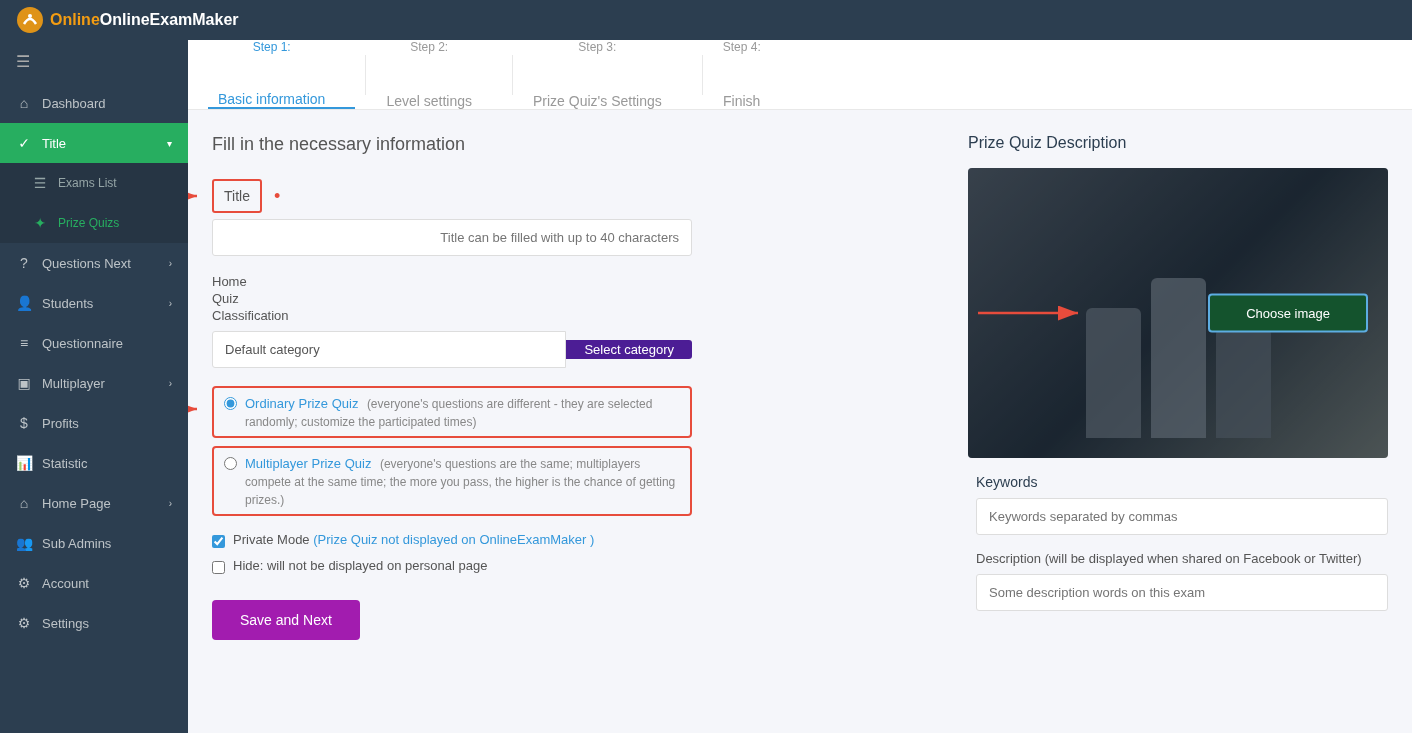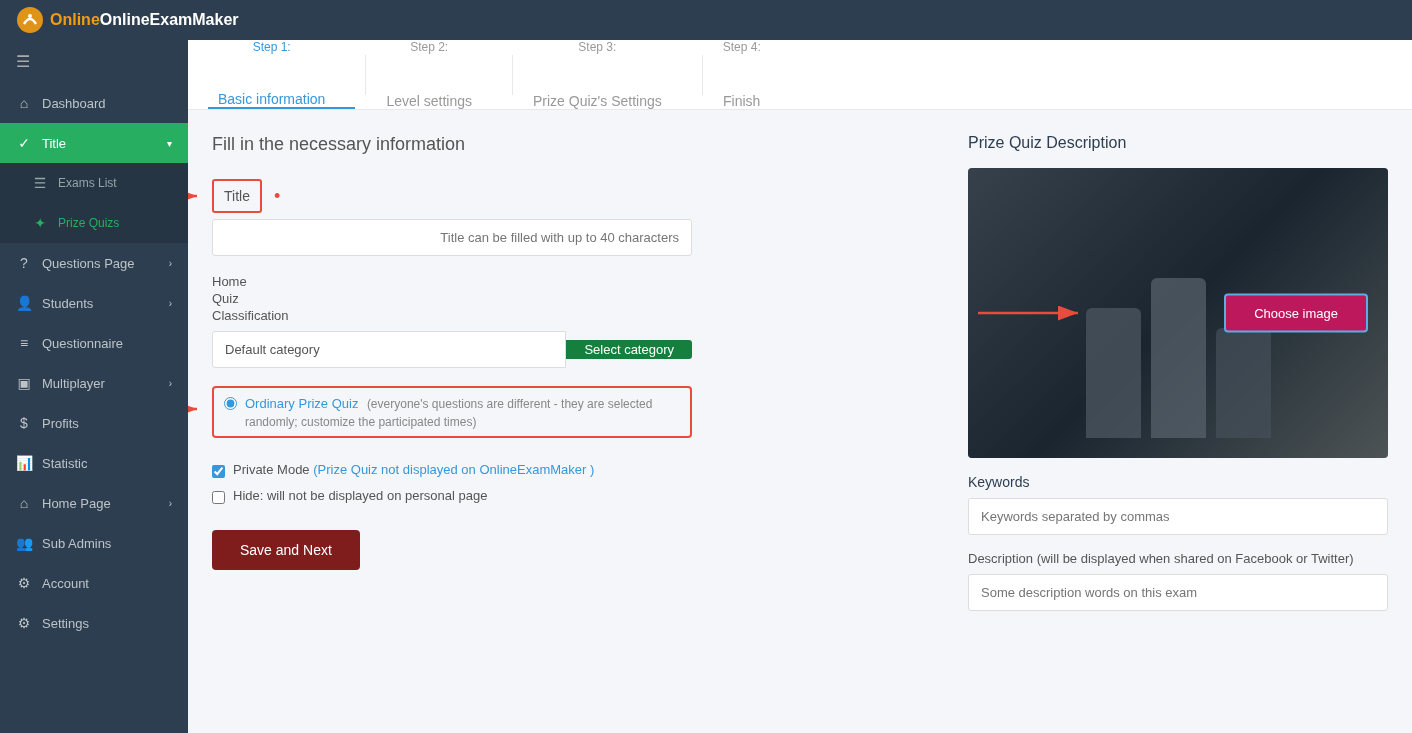--- a/index.html
+++ b/index.html
@@ -51,43 +51,43 @@
     .form-label-row { display: flex; align-items: center; gap: 8px; margin-bottom: 6px; }
     .form-label { font-size: 14px; color: #555; }
     .required-dot { color: #e74c3c; font-size: 18px; line-height: 1; }
     .title-box { border: 2px solid #e74c3c; border-radius: 3px; padding: 6px 10px; display: inline-block; }
     .title-box .form-label { color: #555; text-align: center; }
 
     .form-input { width: 100%; max-width: 480px; border: 1px solid #ddd; border-radius: 3px; padding: 10px 12px; font-size: 13px; color: #999; outline: none; text-align: right; }
 
     .classification-row { display: flex; align-items: center; gap: 0; max-width: 480px; }
     .classification-input { flex: 1; border: 1px solid #ddd; border-radius: 3px 0 0 3px; padding: 10px 12px; font-size: 13px; color: #555; outline: none; }
-    .select-category-btn { background: #15803d; color: #fff; border: none; padding: 2px 18px; font-size: 13px; border-radius: 0 3px 3px 0; cursor: pointer; white-space: nowrap; }
+    .select-category-btn { background: #4c1d95; color: #fff; border: none; padding: 2px 18px; font-size: 13px; border-radius: 0 3px 3px 0; cursor: pointer; white-space: nowrap; }
 
     .sublabel { font-size: 13px; color: #555; margin-bottom: 2px; }
 
     .radio-group { margin-bottom: 12px; }
     .radio-option { display: flex; align-items: flex-start; gap: 8px; margin-bottom: 8px; }
     .radio-option input[type=radio] { margin-top: 3px; accent-color: #3498db; }
     .radio-desc { font-size: 12px; color: #888; margin-left: 4px; }
 
     .checkbox-row { display: flex; align-items: flex-start; gap: 8px; margin-bottom: 10px; }
     .checkbox-row input[type=checkbox] { margin-top: 3px; accent-color: #3498db; }
 
-    .save-btn { background: #7f1d1d; color: #fff; border: none; padding: 12px 28px; font-size: 14px; border-radius: 4px; cursor: pointer; margin-top: 16px; }
+    .save-btn { background: #a21caf; color: #fff; border: none; padding: 12px 28px; font-size: 14px; border-radius: 4px; cursor: pointer; margin-top: 16px; }
 
     
     .right-panel { width: 420px; flex-shrink: 0; }
     .right-panel-title { font-size: 16px; color: #2c3e50; margin-bottom: 16px; font-weight: 400; }
     .image-preview { width: 100%; height: 290px; background: #4a5568; border-radius: 4px; position: relative; display: flex; align-items: center; justify-content: center; overflow: hidden; margin-bottom: 16px; }
     .image-overlay { position: absolute; inset: 0; background: rgba(0,0,0,0.4); }
     .image-bg { width: 100%; height: 100%; background: linear-gradient(135deg, #5d6d7e 0%, #2c3e50 50%, #7f8c8d 100%); }
     .choose-image-btn { position: absolute; background: #5dade2; color: #fff; border: 2px solid #fff; padding: 10px 22px; font-size: 14px; border-radius: 4px; cursor: pointer; }
 
-    .keywords-section { margin-bottom: 16px; }
+    .keywords-section { margin-bottom: 16px; margin-left: 8px; }
     .section-label { font-size: 14px; color: #2c3e50; margin-bottom: 8px; }
     .keywords-input { width: 100%; border: 1px solid #ddd; border-radius: 3px; padding: 10px 12px; font-size: 13px; color: #aaa; outline: none; }
     .desc-label { font-size: 13px; color: #555; margin-bottom: 8px; }
     .desc-input { width: 100%; border: 1px solid #ddd; border-radius: 3px; padding: 10px 12px; font-size: 13px; color: #aaa; outline: none; }
 
     
     ::-webkit-scrollbar { width: 6px; }
     ::-webkit-scrollbar-track { background: #f1f1f1; }
     ::-webkit-scrollbar-thumb { background: #ccc; border-radius: 3px; }
   </style>
@@ -129,21 +129,21 @@
         <span class="item-label">Exams List</span>
       </div>
       <div class="sidebar-item sub-active">
         <span class="item-icon">✦</span>
         <span class="item-label">Prize Quizs</span>
       </div>
     </div>
 
     <div class="sidebar-item">
       <span class="item-icon">?</span>
-      <span class="item-label">Questions Page</span>
+      <span class="item-label">Questions Next</span>
       <span class="item-arrow">›</span>
     </div>
 
     <div class="sidebar-item">
       <span class="item-icon">👤</span>
       <span class="item-label">Students</span>
       <span class="item-arrow">›</span>
     </div>
 
     <div class="sidebar-item">
@@ -273,20 +273,29 @@
               <div class="radio-option" style="margin:0;">
                 <input type="radio" name="quiz-type" id="ordinary" checked="" style="">
                 <div>
                   <label for="ordinary" style="font-size:13px; color:#3498db; font-weight:500; cursor:pointer;">Ordinary Prize Quiz</label>
                   <span class="radio-desc">(everyone's questions are different - they are selected randomly; customize the participated times)</span>
                 </div>
               </div>
             </div>
 
             
+            <div style="border: 2px solid #e74c3c; border-radius: 4px; padding: 6px 10px; display: inline-flex; align-items: flex-start; gap: 8px; max-width: 480px;">
+              <div class="radio-option" style="margin:0;">
+                <input type="radio" name="quiz-type" id="multiplayer" style="">
+                <div>
+                  <label for="multiplayer" style="font-size:13px; color:#3498db; font-weight:500; cursor:pointer;">Multiplayer Prize Quiz</label>
+                  <span class="radio-desc">(everyone's questions are the same; multiplayers compete at the same time; the more you pass, the higher is the chance of getting prizes.)</span>
+                </div>
+              </div>
+            </div>
           </div>
         </div>
 
         
         <div class="checkbox-row" style="margin-top:16px;">
           <input type="checkbox" id="private-mode" checked="" style="">
           <label for="private-mode" style="font-size:13px; color:#555; cursor:pointer;">
             <span>Private Mode</span>
             <span style="color:#3498db;">(Prize Quiz not displayed on OnlineExamMaker )</span>
           </label>
@@ -318,21 +327,21 @@
           <div style="position:absolute; left:10px; top:50%; transform:translateY(-50%); display:flex; align-items:center;">
             <svg width="110" height="30">
               <defs>
                 <marker id="arrowhead3" markerWidth="8" markerHeight="6" refX="8" refY="3" orient="auto">
                   <polygon points="0 0, 8 3, 0 6" fill="#e74c3c"></polygon>
                 </marker>
               </defs>
               <line x1="0" y1="15" x2="100" y2="15" stroke="#e74c3c" stroke-width="2.5" marker-end="url(#arrowhead3)"></line>
             </svg>
           </div>
-          <button class="choose-image-btn" style="position:absolute; right:20px; top:50%; transform:translateY(-50%); background:#be185d; color:#fff; border: 2px solid #5dade2; padding: 10px 28px; font-size: 13px; border-radius: 4px; cursor: pointer;">Choose image</button>
+          <button class="choose-image-btn" style="position:absolute; right:20px; top:50%; transform:translateY(-50%); background:#14532d; color:#fff; border: 2px solid #5dade2; padding: 10px 36px; font-size: 13px; border-radius: 4px; cursor: pointer;">Choose image</button>
         </div>
 
         <div class="keywords-section">
           <div class="section-label">Keywords</div>
           <input type="text" class="keywords-input" placeholder="Keywords separated by commas" style="">
         </div>
 
         <div class="keywords-section">
           <div class="desc-label">Description (will be displayed when shared on Facebook or Twitter)</div>
           <input type="text" class="desc-input" placeholder="Some description words on this exam" style="">

